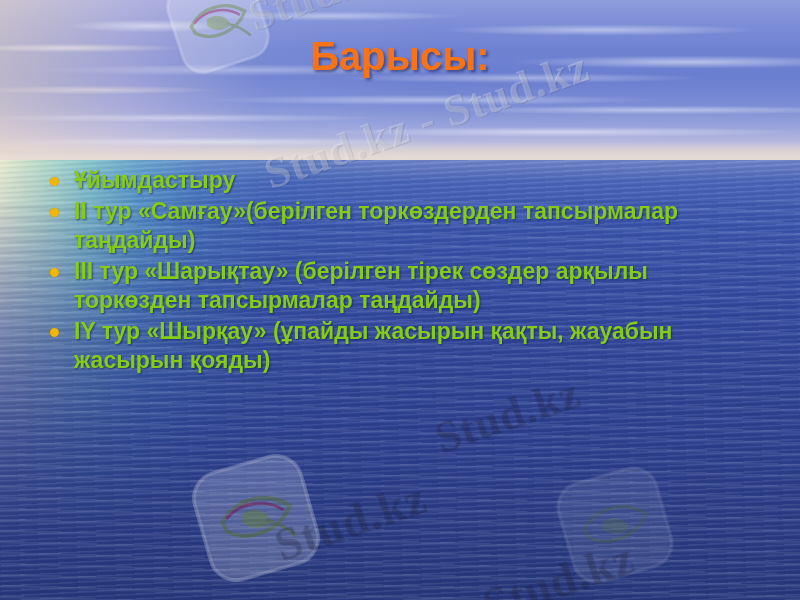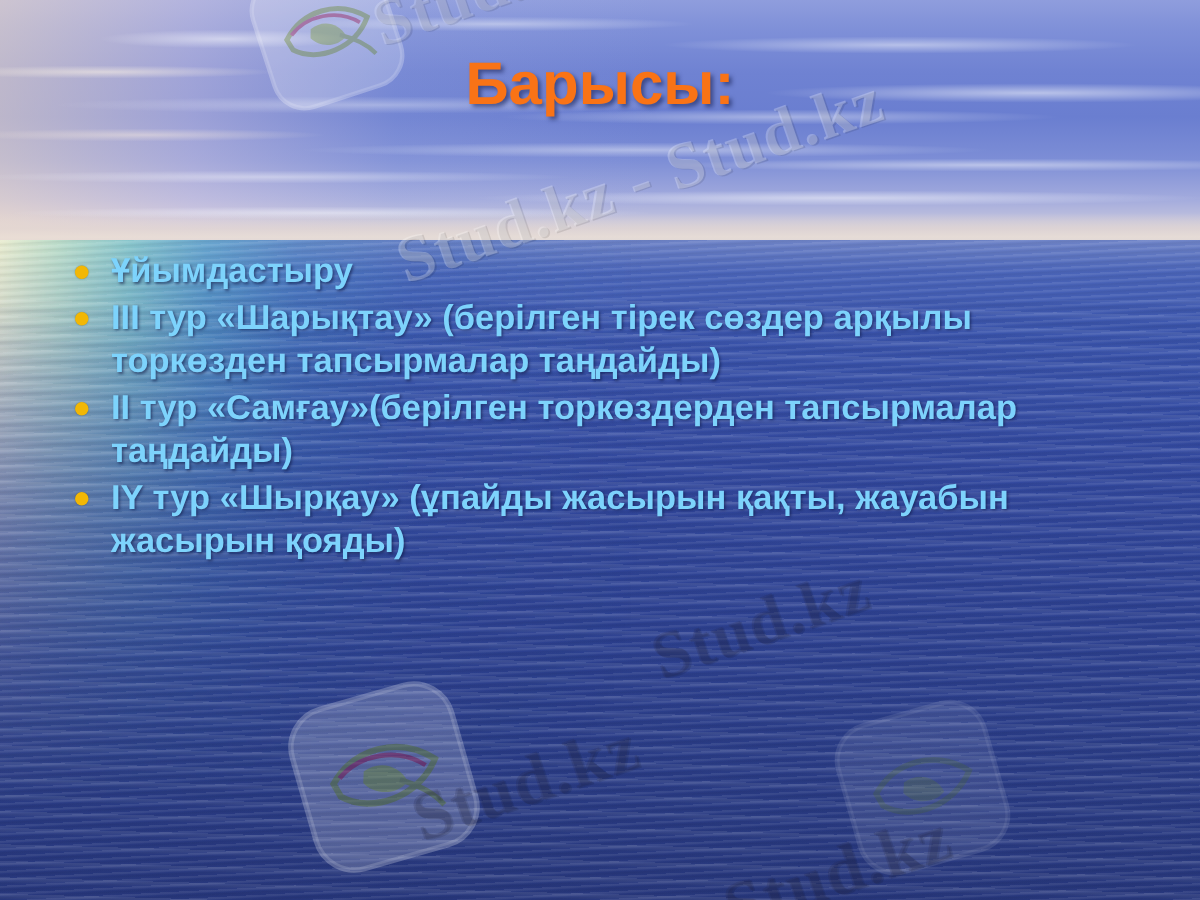--- a/index.html
+++ b/index.html
@@ -159,21 +159,21 @@
     list-style: none;
   }
   .body-list li {
     position: relative;
     padding-left: 32px;
     margin: 0 0 1px 0;
     font-family: "Liberation Sans", sans-serif;
     font-weight: 700;
     font-size: 23px;
     line-height: 29.5px;
-    color: #7dd3fc;
+    color: #84cc16;
     text-shadow: 1px 1px 2px rgba(15,25,70,0.60);
   }
   .body-list li .bullet {
     position: absolute;
     left: 8px; top: 11px;
     width: 9px; height: 9px;
     border-radius: 50%;
     background: #f2b705;
     box-shadow: 0 0 1px rgba(0,0,0,0.35);
   }
@@ -233,25 +233,25 @@
 
   <div class="title">Барысы:</div>
 
   <ul class="body-list">
     <li>
       <span class="bullet"></span>
       <span>Ұйымдастыру</span>
     </li>
     <li>
       <span class="bullet"></span>
+      <span>II тур «Самғау»(берілген торкөздерден тапсырмалар таңдайды)</span>
+    </li>
+    <li>
+      <span class="bullet"></span>
       <span>III тур «Шарықтау» (берілген тірек сөздер арқылы торкөзден тапсырмалар таңдайды)</span>
     </li>
     <li>
       <span class="bullet"></span>
-      <span>II тур «Самғау»(берілген торкөздерден тапсырмалар таңдайды)</span>
-    </li>
-    <li>
-      <span class="bullet"></span>
       <span>IY тур «Шырқау» (ұпайды жасырын қақты, жауабын жасырын қояды)</span>
     </li>
   </ul>
 
 </div>
 
 </body></html>

